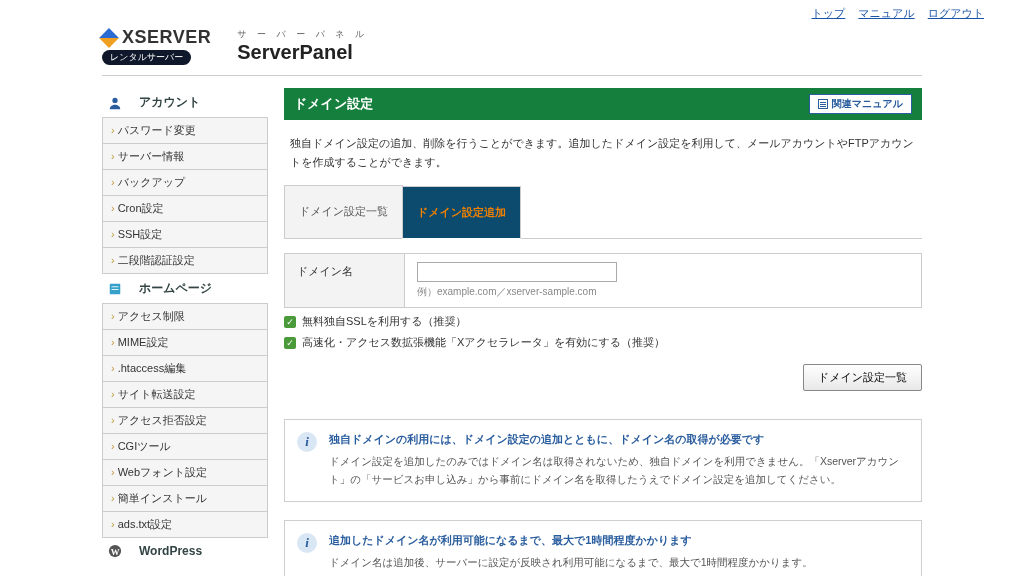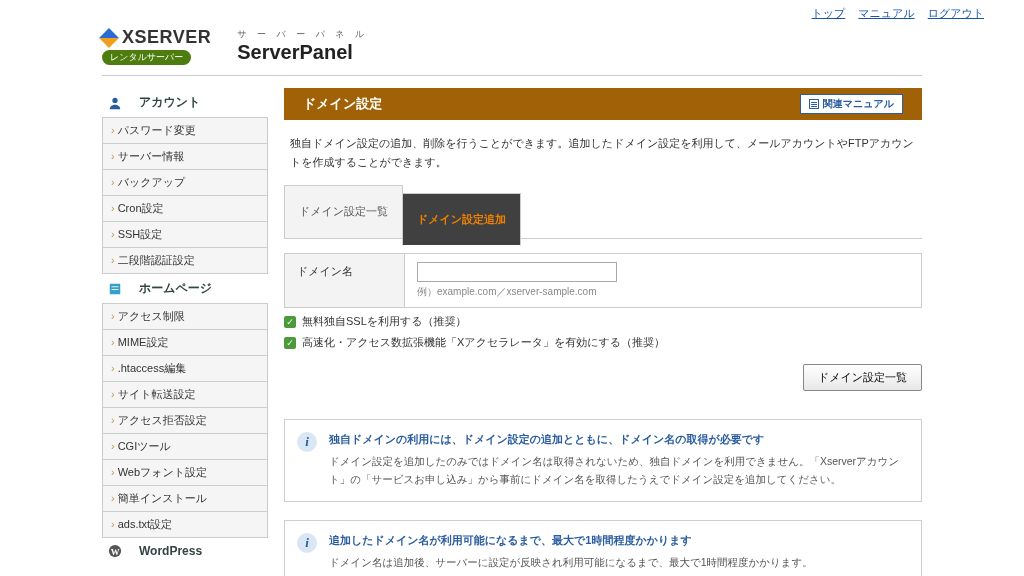--- a/index.html
+++ b/index.html
@@ -10,45 +10,45 @@
   .top-links a { color: #1a54a6; text-decoration: underline; margin-left: 10px; }
 
   .page { width: 820px; margin: 0 auto; }
 
   .header { display: flex; align-items: center; padding: 6px 0 10px; border-bottom: 1px solid #ccc; margin-bottom: 12px; }
   .logo-block { display: flex; flex-direction: column; margin-right: 26px; }
   .logo-row { display: flex; align-items: center; }
   .logo-diamond { width: 14px; height: 14px; transform: rotate(45deg); display: inline-block; margin-right: 6px; position: relative; }
   .logo-diamond::before { content:''; position:absolute; inset:0; background: linear-gradient(135deg,#2b6cd4 50%,#f0a020 50%); }
   .logo-text { font-size: 18px; font-weight: bold; letter-spacing: 0.5px; }
-  .logo-badge { background:#4d7c0f; color:#fff; font-size:9px; padding:1px 8px; border-radius:8px; margin-top:2px; width:max-content; }
+  .logo-badge { background:#0f172a; color:#fff; font-size:9px; padding:1px 8px; border-radius:8px; margin-top:2px; width:max-content; }
   .sp-block { display:flex; flex-direction:column; }
   .sp-kana { font-size:9px; color:#666; letter-spacing:4px; }
   .sp-main { font-size:20px; font-weight:bold; color:#222; }
 
   .layout { display:flex; gap:16px; }
   .sidebar { width:166px; flex:0 0 166px; }
   .sb-section-title { display:flex; align-items:center; gap:17px; padding:6px 6px; font-size:12px; font-weight:bold; color:#344; }
   .sb-icon { width:14px; height:14px; display:inline-block; }
   .sb-list { list-style:none; border-top:1px solid #ccc; }
   .sb-list li { border:1px solid #ccc; border-top:none; background:#f5f5f5; }
   .sb-list li a { display:block; padding:5px 8px; color:#333; font-size:11px; }
   .sb-arrow { color:#c19a3c; margin-right:3px; }
 
   .main { flex:1; }
-  .panel-title { background:#a16207; color:#fff; padding:6px 19px; font-size:13px; font-weight:bold; display:flex; justify-content:space-between; align-items:center; }
+  .panel-title { background:#15803d; color:#fff; padding:6px 10px; font-size:13px; font-weight:bold; display:flex; justify-content:space-between; align-items:center; }
   .manual-link { background:#fff; color:#2a5d9e; font-size:10px; padding:2px 8px; border:1px solid #2a5d9e; display:flex; align-items:center; gap:4px; }
   .manual-icon { width:10px; height:10px; display:inline-block; border:1px solid #2a5d9e; position:relative; }
   .manual-icon::after{ content:''; position:absolute; left:1px; right:1px; top:2px; height:1px; background:#2a5d9e; box-shadow:0 2px 0 #2a5d9e, 0 4px 0 #2a5d9e;}
 
   .desc { padding:14px 6px; font-size:11px; line-height:1.7; }
 
   .tabs { display:flex; border-bottom:1px solid #ccc; margin-bottom:14px; }
   .tab { padding:18px 14px; font-size:11px; border:1px solid #ccc; border-bottom:none; background:#f3f3f3; color:#555; cursor:pointer; margin-right:-1px; }
-  .tab.active { background:#404040; color:#f08000; font-weight:bold; position:relative; top:8px; border-bottom:1px solid #fff; }
+  .tab.active { background:#0c4a6e; color:#f08000; font-weight:bold; position:relative; top:1px; border-bottom:1px solid #fff; }
 
   .form-table { width:100%; border:1px solid #ccc; border-collapse:collapse; }
   .form-table th { background:#f3f3f3; text-align:left; font-weight:normal; padding:10px 12px; width:120px; border:1px solid #ccc; font-size:11px; vertical-align:top;}
   .form-table td { padding:8px 12px; border:1px solid #ccc; }
   .form-table input[type=text]{ width:200px; padding:3px 5px; border:1px solid #aaa; font-size:11px;}
   .hint { color:#888; font-size:10px; margin-top:3px; }
 
   .check-row { display:flex; align-items:center; gap:6px; margin:6px 0; font-size:11px; }
   .chk { width:12px; height:12px; background:#4a9a3a; display:inline-flex; align-items:center; justify-content:center; color:#fff; font-size:9px; border-radius:2px;}
 

